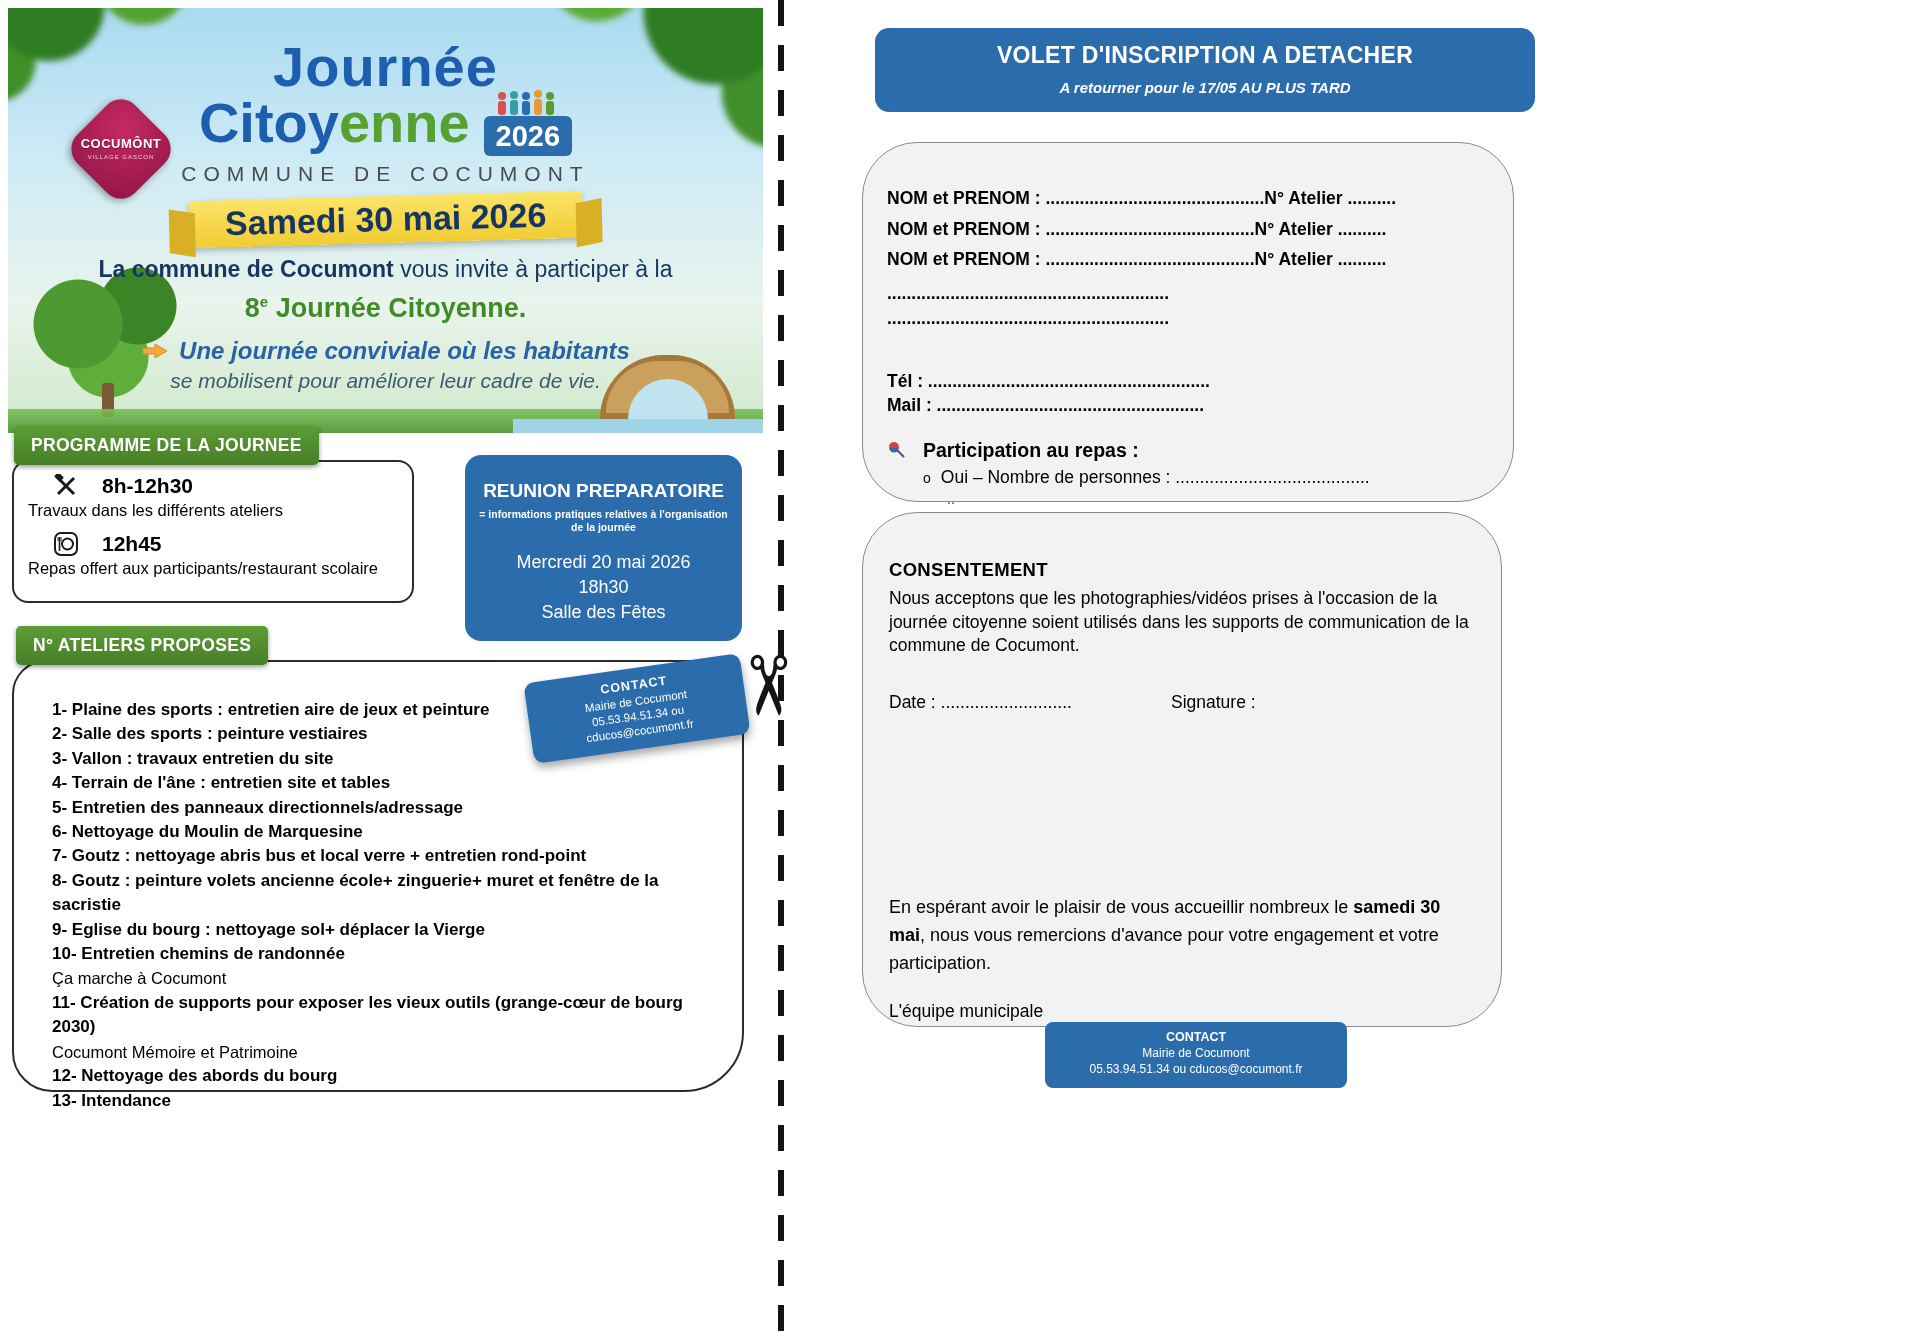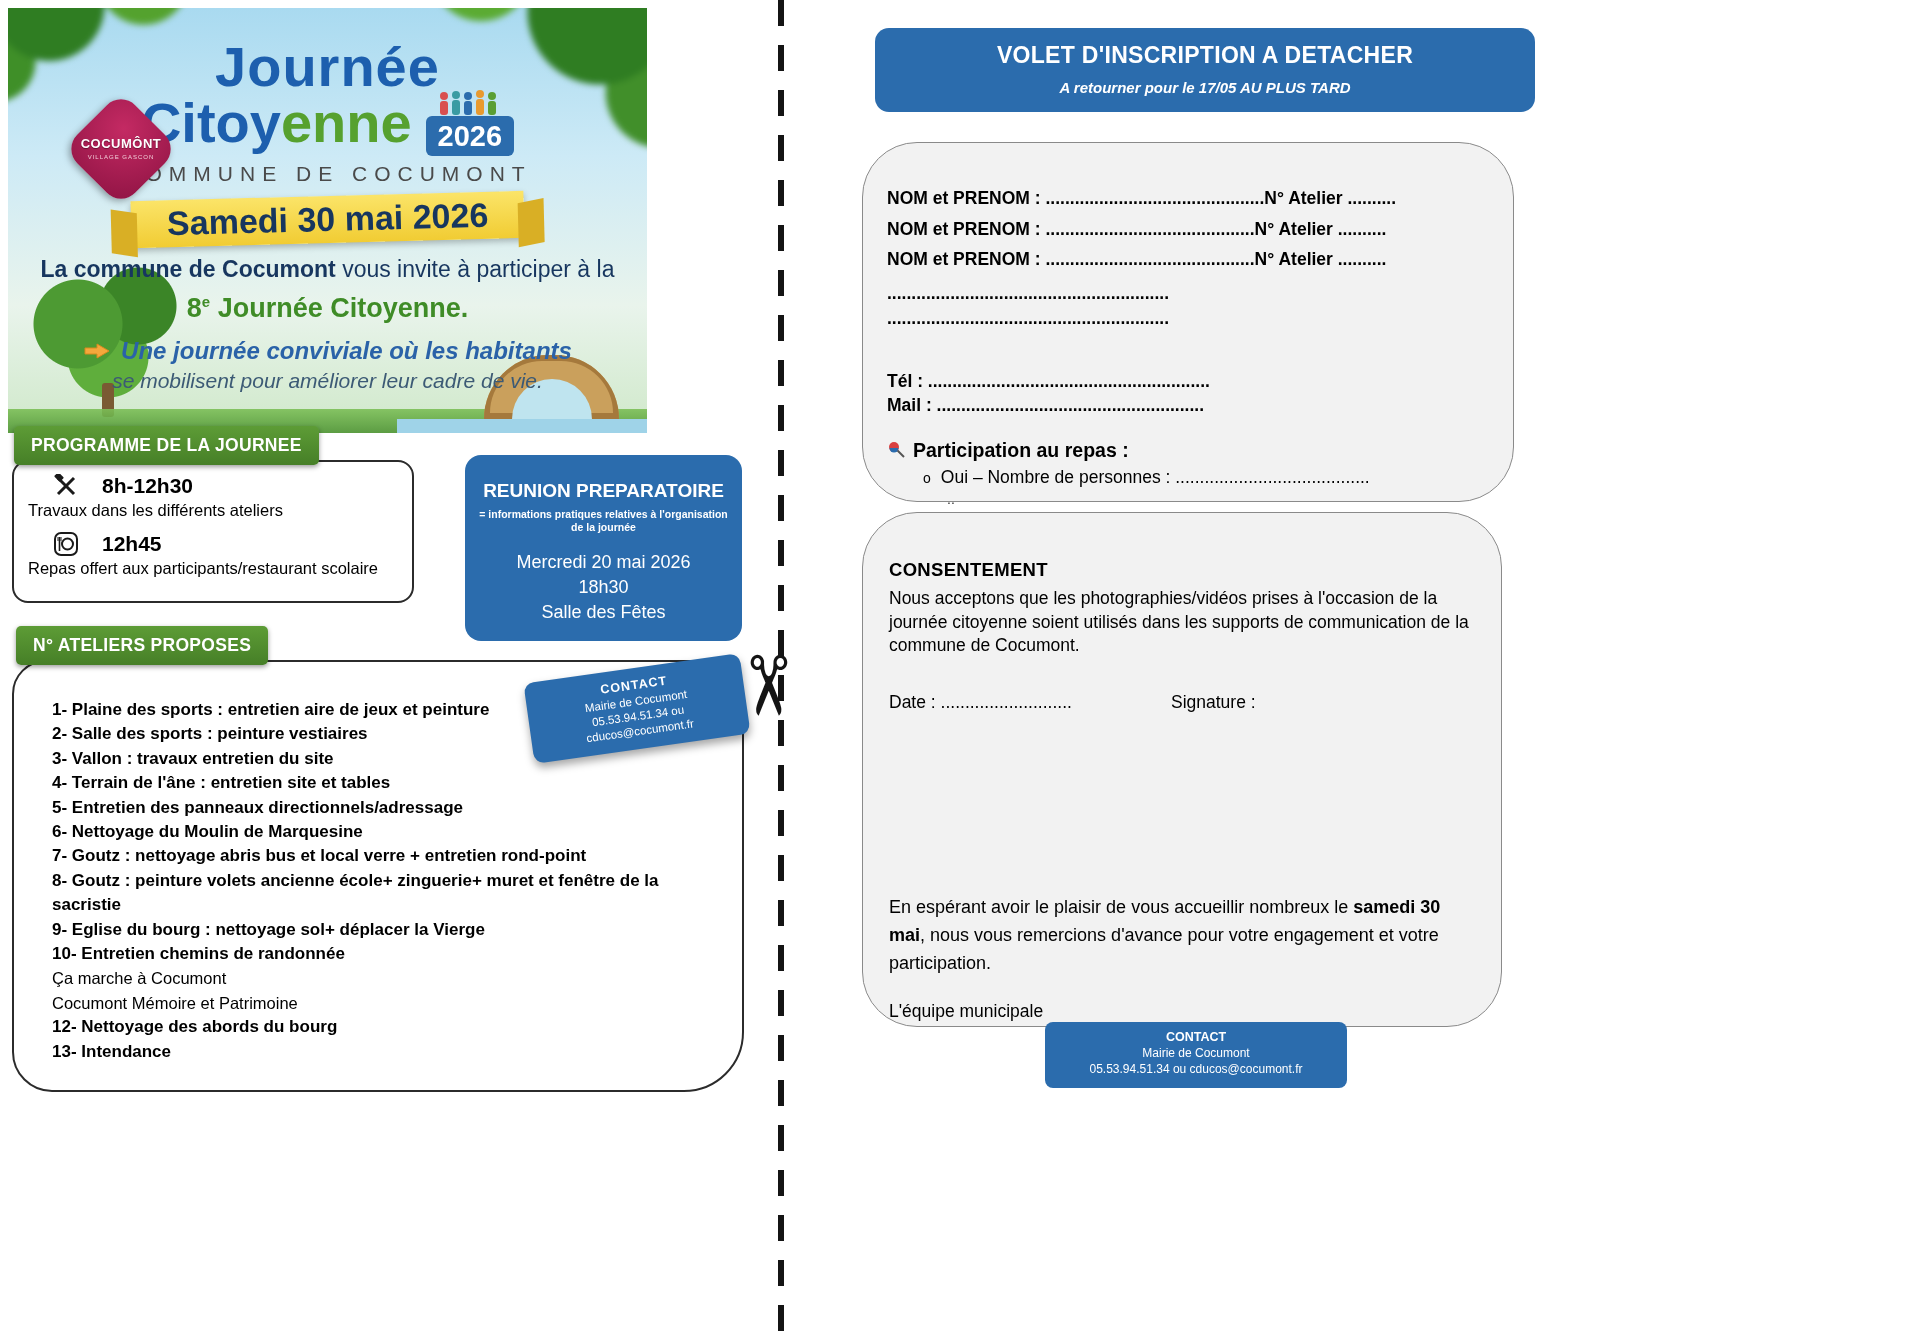--- a/index.html
+++ b/index.html
@@ -1,19 +1,19 @@
 <!DOCTYPE html>
 <html><head>
 <meta charset="utf-8">
 <style>
   html,body{margin:0;padding:0;background:#ffffff;}
   .page{position:relative;width:1912px;height:1339px;background:#fff;font-family:"Liberation Sans",sans-serif;overflow:hidden;color:#000;}
 
   
-  .hero{position:absolute;left:8px;top:8px;width:639px;height:425px;overflow:hidden;
+  .hero{position:absolute;left:8px;top:8px;width:755px;height:425px;overflow:hidden;
         background:linear-gradient(180deg,#a9daf0 0%,#cdeaf6 35%,#e9f4ec 70%,#cfe8c9 100%);}
   .decor{position:absolute;}
   .foliage-tl{left:-40px;top:-55px;width:270px;height:175px;filter:blur(3px);
     background:radial-gradient(circle at 30% 30%,#2f7d22 0 55px,transparent 56px),
                radial-gradient(circle at 65% 15%,#54a22e 0 45px,transparent 46px),
                radial-gradient(circle at 10% 62%,#3f8f28 0 40px,transparent 41px);}
   .foliage-tr{right:-55px;top:-65px;width:340px;height:230px;filter:blur(3px);
     background:radial-gradient(circle at 70% 30%,#2f7d22 0 72px,transparent 73px),
                radial-gradient(circle at 35% 12%,#5bab33 0 50px,transparent 51px),
                radial-gradient(circle at 88% 65%,#418f2a 0 55px,transparent 56px);}
@@ -101,21 +101,21 @@
   .r-title{font-size:23px;font-weight:bold;letter-spacing:.3px;}
   .r-sub{font-size:15px;font-weight:bold;font-style:italic;margin-top:10px;}
 
   .form-box{position:absolute;left:862px;top:142px;width:652px;height:360px;background:#f2f2f2;
             border:1px solid #8a8a8a;border-radius:55px;box-sizing:border-box;padding:40px 70px 0 24px;}
   .form-row{display:flex;font-size:17.5px;font-weight:bold;line-height:30.5px;}
   .dotline{font-size:17.5px;font-weight:bold;line-height:25px;}
   .dotline.first{margin-top:6px;}
   .tel-row{margin-top:38px;font-size:17.5px;font-weight:bold;line-height:24px;}
   .mail-row{font-size:17.5px;font-weight:bold;line-height:24px;}
-  .participation-row{display:flex;align-items:center;gap:6px;margin-top:22px;font-size:19.5px;font-weight:bold;}
+  .participation-row{display:flex;align-items:center;gap:16px;margin-top:22px;font-size:19.5px;font-weight:bold;}
   .oui-row{display:flex;gap:10px;margin-left:36px;margin-top:5px;font-size:17.5px;}
   .oui-bullet{font-size:14px;line-height:22px;}
   .non-hint{margin-left:60px;margin-top:2px;font-size:14px;color:#333;}
 
   .consent-box{position:absolute;left:862px;top:512px;width:640px;height:515px;background:#f2f2f2;
                border:1px solid #8a8a8a;border-radius:55px;box-sizing:border-box;padding:38px 34px 0 26px;}
   .consent-title{font-size:18.5px;font-weight:bold;letter-spacing:.3px;margin-top:8px;}
   .consent-body{font-size:17.5px;line-height:23.5px;margin-top:6px;width:600px;}
   .date-row{display:flex;margin-top:34px;font-size:17.5px;}
   .date-part{width:282px;}
@@ -240,20 +240,21 @@
     <div class="atelier-line">2- Salle des sports : peinture vestiaires</div>
     <div class="atelier-line">3- Vallon : travaux entretien du site</div>
     <div class="atelier-line">4- Terrain de l'âne : entretien site et tables</div>
     <div class="atelier-line">5- Entretien des panneaux directionnels/adressage</div>
     <div class="atelier-line">6- Nettoyage du Moulin de Marquesine</div>
     <div class="atelier-line">7- Goutz : nettoyage abris bus et local verre + entretien rond-point</div>
     <div class="atelier-line">8- Goutz : peinture volets ancienne école+ zinguerie+ muret et fenêtre de la sacristie</div>
     <div class="atelier-line">9- Eglise du bourg : nettoyage sol+ déplacer la Vierge</div>
     <div class="atelier-line">10- Entretien chemins de randonnée</div>
     <div class="atelier-line italic">Ça marche à Cocumont</div>
+    <div class="atelier-line">11- Création de supports pour exposer les vieux outils (grange-cœur de bourg 2030)</div>
     <div class="atelier-line italic">Cocumont Mémoire et Patrimoine</div>
     <div class="atelier-line">12- Nettoyage des abords du bourg</div>
     <div class="atelier-line">13- Intendance</div>
   </div>
 
   <div class="contact-badge">
     <div class="c-title">CONTACT</div>
     <div class="c-line">Mairie de Cocumont</div>
     <div class="c-line">05.53.94.51.34 ou</div>
     <div class="c-line">cducos@cocumont.fr</div>

